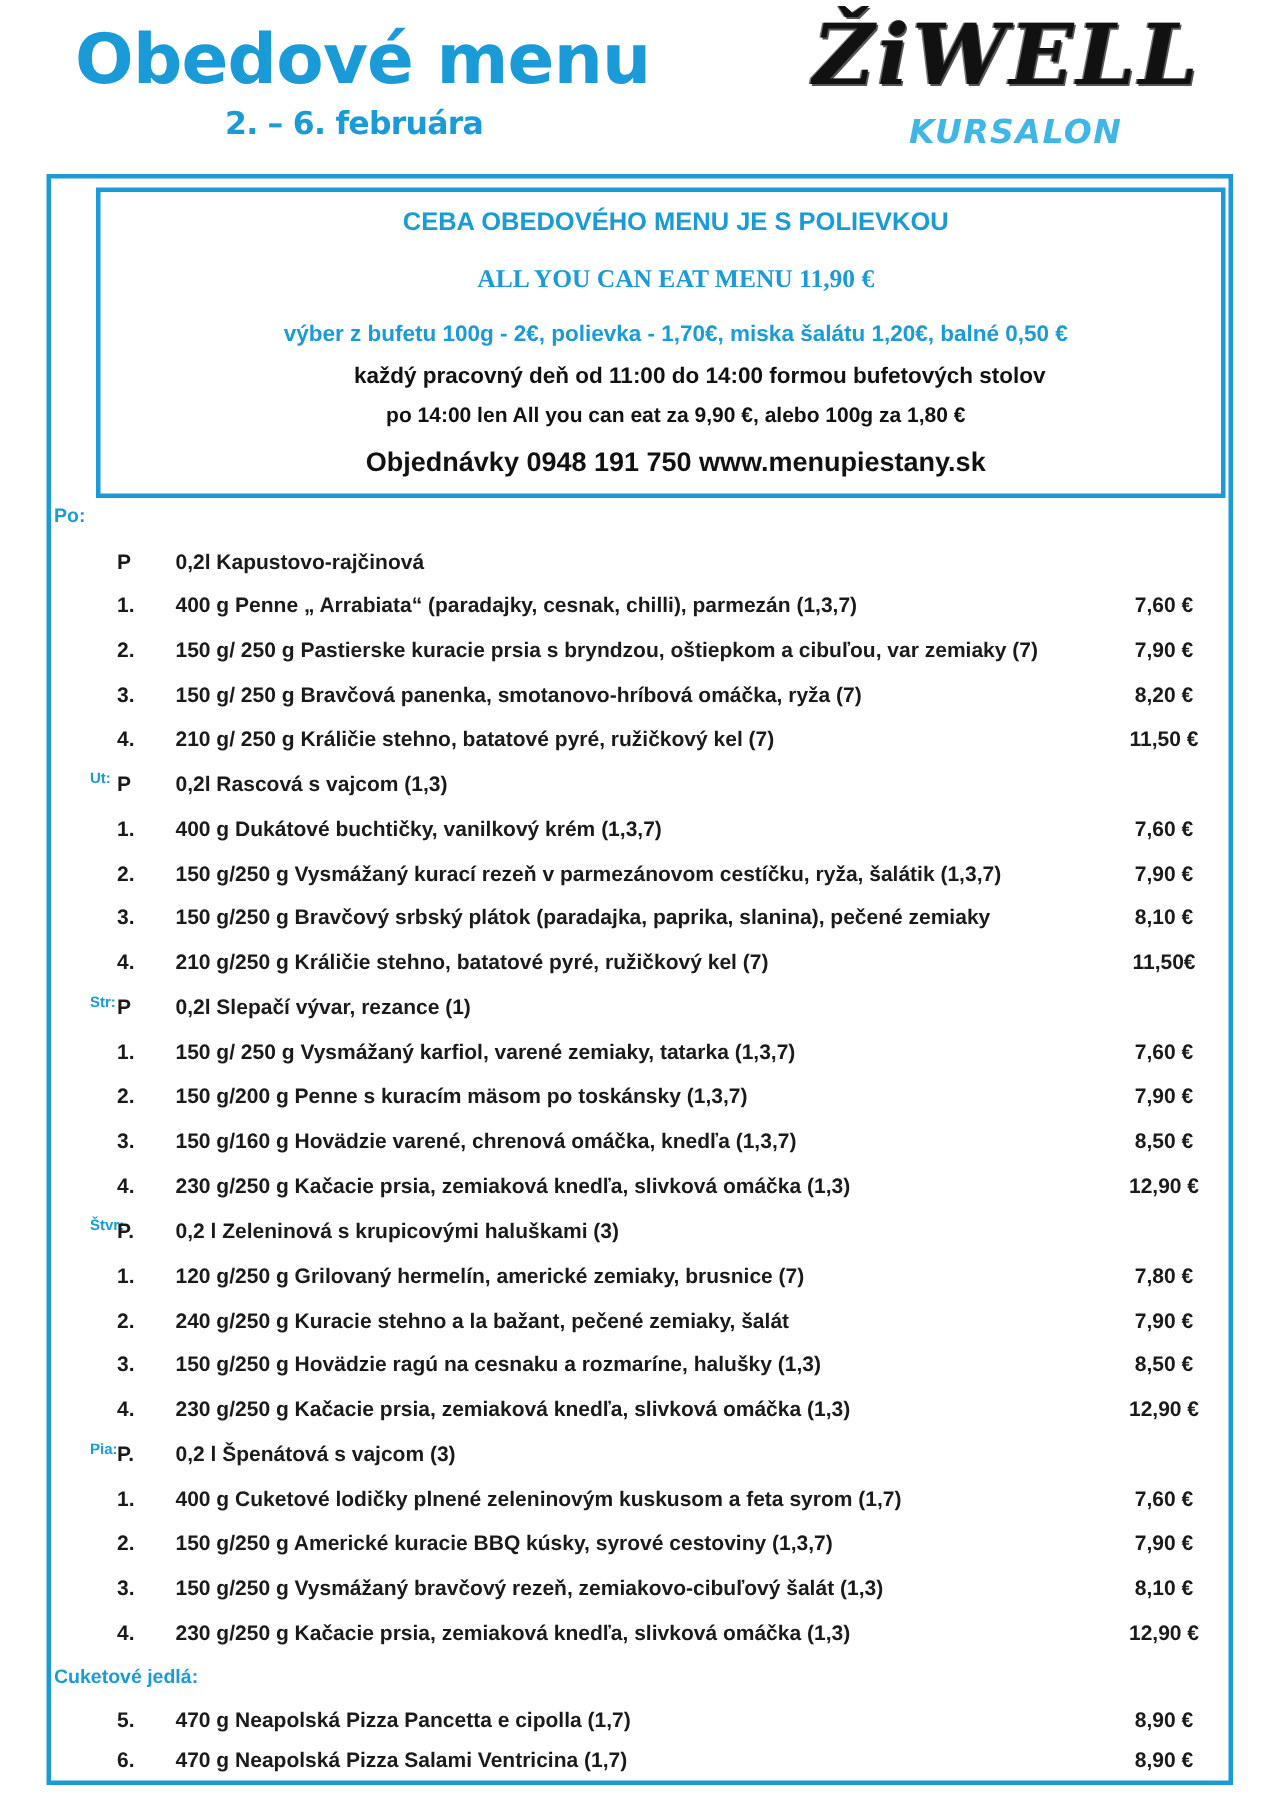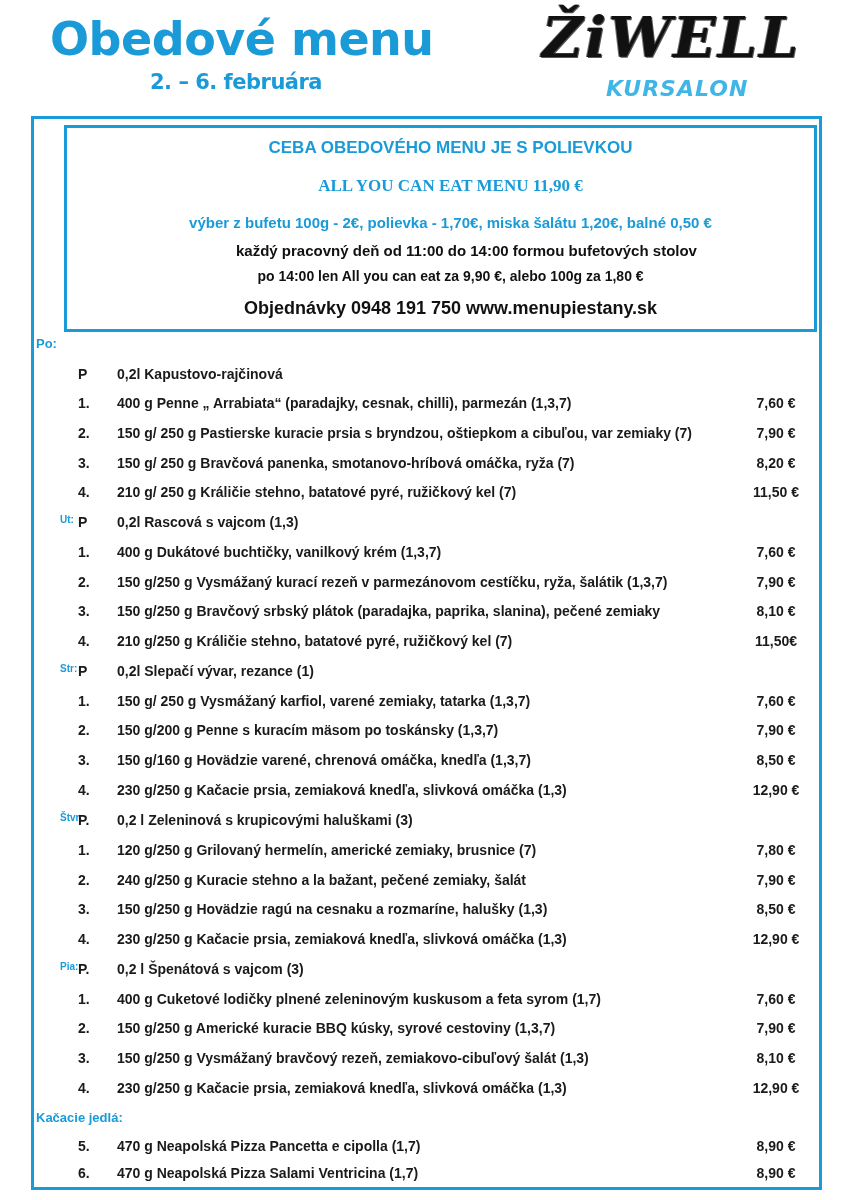--- a/index.html
+++ b/index.html
@@ -179,21 +179,21 @@
   <span class="num">3.</span>
   <span class="desc">150 g/250 g Vysmážaný bravčový rezeň, zemiakovo-cibuľový šalát (1,3)</span>
   <span class="price">8,10 €</span>
 </div>
 <div class="row" style="top:1080px;">
   <span class="num">4.</span>
   <span class="desc">230 g/250 g  Kačacie prsia, zemiaková knedľa, slivková omáčka (1,3)</span>
   <span class="price">12,90 €</span>
 </div>
 
-<div class="section-label" style="top:1110px;">Kačacie jedlá:</div>
+<div class="section-label" style="top:1110px;">Cuketové jedlá:</div>
 <div class="row" style="top:1138px;">
   <span class="num">5.</span>
   <span class="desc">470 g  Neapolská Pizza Pancetta e cipolla (1,7)</span>
   <span class="price">8,90 €</span>
 </div>
 <div class="row" style="top:1165px;">
   <span class="num">6.</span>
   <span class="desc">470 g Neapolská Pizza Salami Ventricina (1,7)</span>
   <span class="price">8,90 €</span>
 </div>

